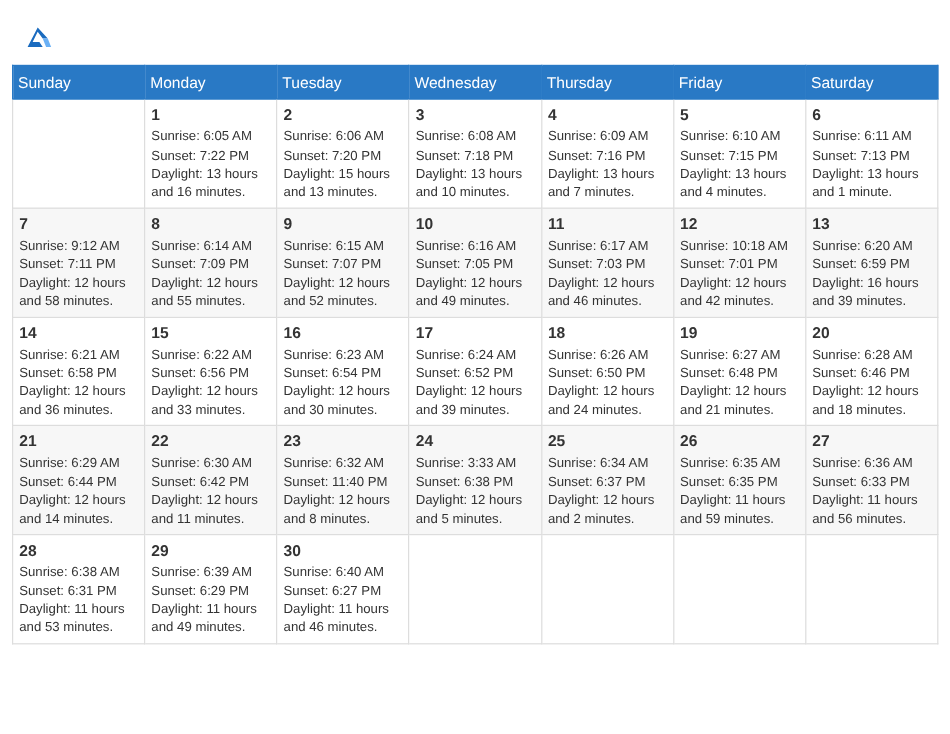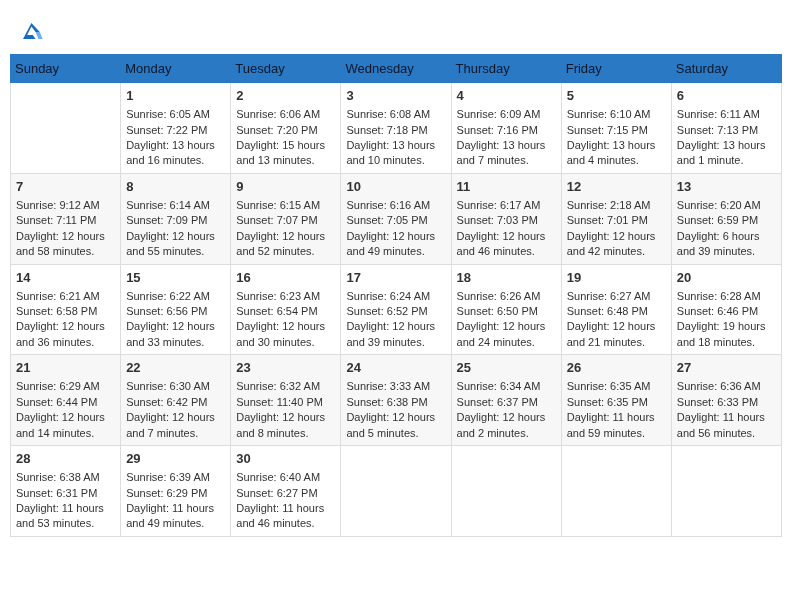--- a/index.html
+++ b/index.html
@@ -47,21 +47,21 @@
       font-size: 14px;
       color: #555;
     }
     table {
       width: 100%;
       border-collapse: collapse;
       font-size: 11px;
     }
     thead tr th {
       background-color: #2979c5;
-      color: #0f172a;
+      color: #ffffff;
       padding: 6px 4px;
       text-align: left;
       font-size: 13px;
       font-weight: normal;
       border: 1px solid #2979c5;
     }
     tbody tr td {
       border: 1px solid #ddd;
       vertical-align: top;
       padding: 4px 5px;
@@ -217,31 +217,31 @@
           <span class="day-num">11</span>
           <div class="cell-info">
             <div>Sunrise: 6:17 AM</div>
             <div>Sunset: 7:03 PM</div>
             <div>Daylight: 12 hours and 46 minutes.</div>
           </div>
         </td>
         <td>
           <span class="day-num">12</span>
           <div class="cell-info">
-            <div>Sunrise: 2:18 AM</div>
+            <div>Sunrise: 10:18 AM</div>
             <div>Sunset: 7:01 PM</div>
             <div>Daylight: 12 hours and 42 minutes.</div>
           </div>
         </td>
         <td>
           <span class="day-num">13</span>
           <div class="cell-info">
             <div>Sunrise: 6:20 AM</div>
             <div>Sunset: 6:59 PM</div>
-            <div>Daylight: 6 hours and 39 minutes.</div>
+            <div>Daylight: 16 hours and 39 minutes.</div>
           </div>
         </td>
       </tr>
       <tr>
         <td>
           <span class="day-num">14</span>
           <div class="cell-info">
             <div>Sunrise: 6:21 AM</div>
             <div>Sunset: 6:58 PM</div>
             <div>Daylight: 12 hours and 36 minutes.</div>
@@ -285,39 +285,39 @@
             <div>Sunrise: 6:27 AM</div>
             <div>Sunset: 6:48 PM</div>
             <div>Daylight: 12 hours and 21 minutes.</div>
           </div>
         </td>
         <td>
           <span class="day-num">20</span>
           <div class="cell-info">
             <div>Sunrise: 6:28 AM</div>
             <div>Sunset: 6:46 PM</div>
-            <div>Daylight: 19 hours and 18 minutes.</div>
+            <div>Daylight: 12 hours and 18 minutes.</div>
           </div>
         </td>
       </tr>
       <tr>
         <td>
           <span class="day-num">21</span>
           <div class="cell-info">
             <div>Sunrise: 6:29 AM</div>
             <div>Sunset: 6:44 PM</div>
             <div>Daylight: 12 hours and 14 minutes.</div>
           </div>
         </td>
         <td>
           <span class="day-num">22</span>
           <div class="cell-info">
             <div>Sunrise: 6:30 AM</div>
             <div>Sunset: 6:42 PM</div>
-            <div>Daylight: 12 hours and 7 minutes.</div>
+            <div>Daylight: 12 hours and 11 minutes.</div>
           </div>
         </td>
         <td>
           <span class="day-num">23</span>
           <div class="cell-info">
             <div>Sunrise: 6:32 AM</div>
             <div>Sunset: 11:40 PM</div>
             <div>Daylight: 12 hours and 8 minutes.</div>
           </div>
         </td>

